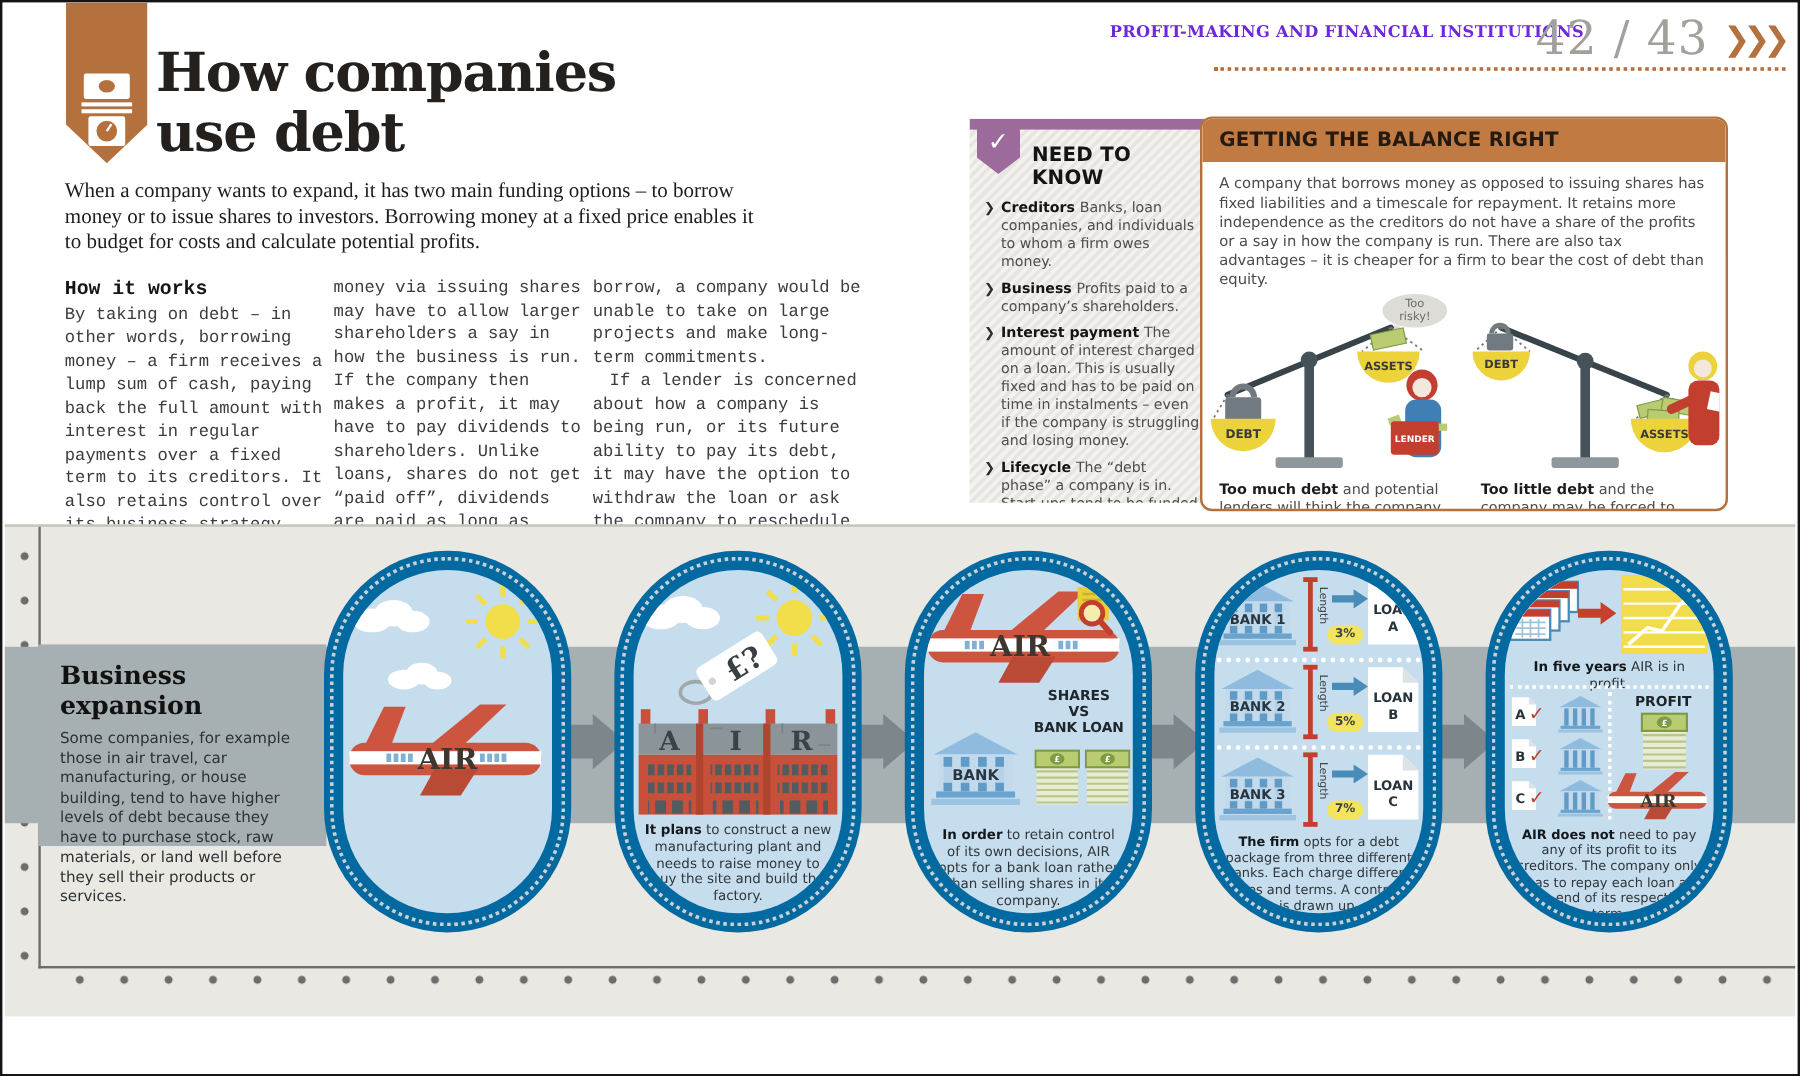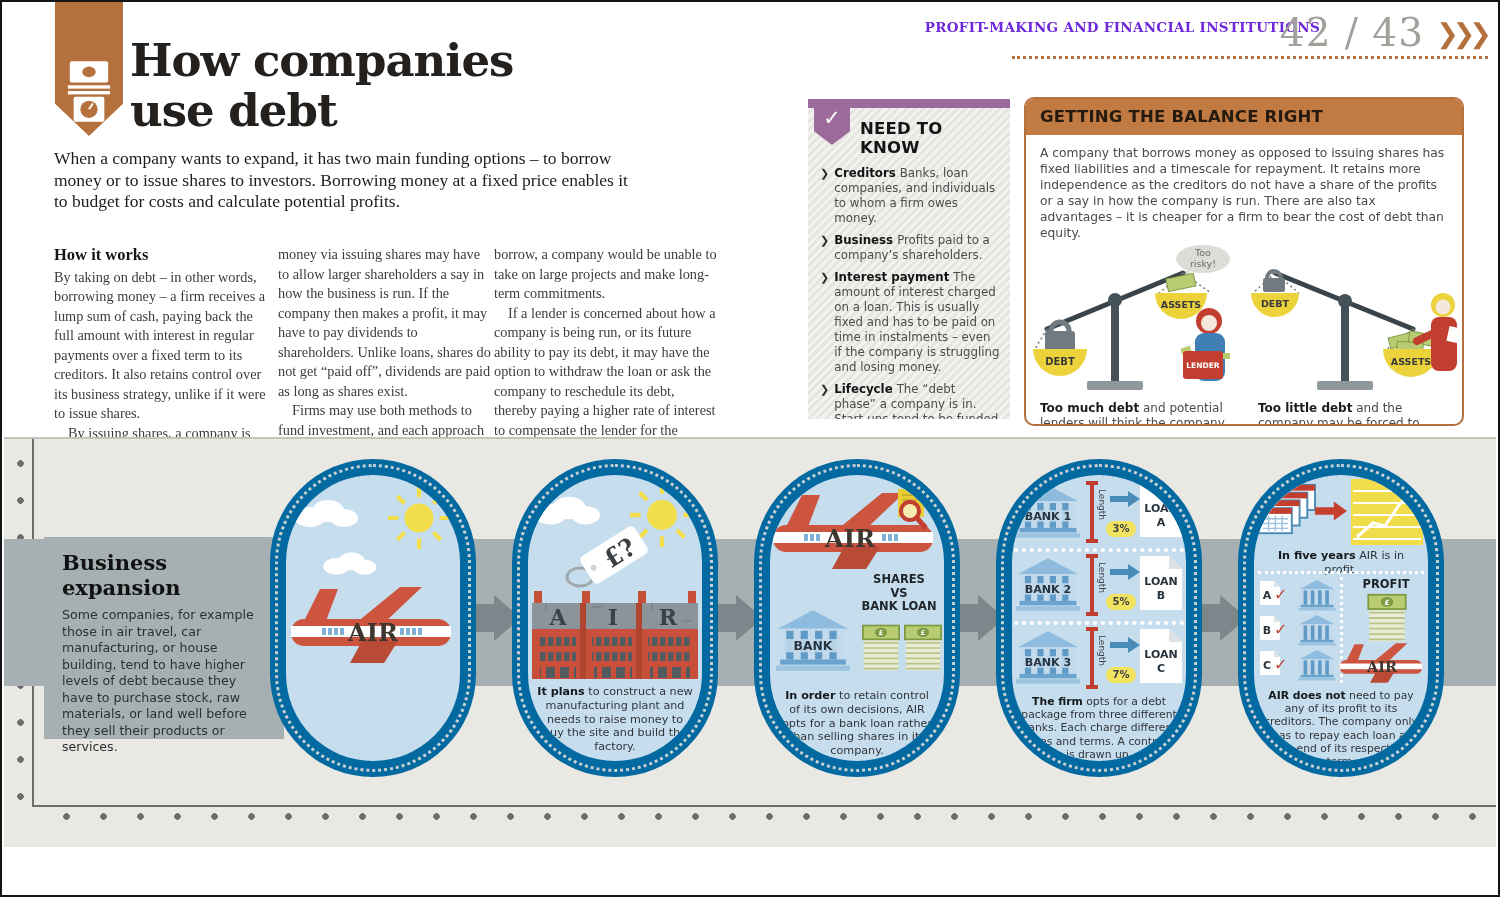--- a/index.html
+++ b/index.html
@@ -19,39 +19,39 @@
   .kicker .k1 { font-size:13.5px; font-weight:bold; color:#6d28d9; letter-spacing:.3px; }
   .kicker .k2 { font-size:14px; color:#5c5c5c; margin-top:3px; }
   .pagenum { position:absolute; top:8px; right:74px; font-family:"DejaVu Serif", serif;
     font-size:39px; color:#a2a09a; letter-spacing:1px; }
   .chevrons { position:absolute; top:16px; right:12px; font-size:27px; font-weight:bold;
     color:#b5713d; letter-spacing:-6px; }
   .dotted-rule { position:absolute; top:54px; left:1010px; right:10px; border-top:3px dotted #b5713d; }
   .intro { position:absolute; left:52px; top:146px; width:585px; font-family:Liberation Serif, serif;
     font-size:17.5px; line-height:21.5px; color:#1d1d1d; }
   
-  .col { position:absolute; top:243px; font-family:Liberation Serif, serif; font-size:14.3px;
+  .col { position:absolute; top:229px; font-family:Liberation Mono, monospace; font-size:14.3px;
     line-height:19.5px; color:#3c3c3c; }
   .col h3 { font-size:16.5px; color:#151515; margin-bottom:3px; }
   .col p.indent { text-indent:14px; }
   .col1 { left:52px; width:220px; } .col2 { left:276px; width:213px; } .col3 { left:492px; width:226px; }
   
   .ntk { position:absolute; left:806px; top:97px; width:202px; height:320px;
     background:repeating-linear-gradient(135deg,#f3f2ef 0 3px,#e7e5e1 3px 6px); overflow:hidden; }
   .ntk-bar { height:9px; background:#9c6b9b; }
   .ntk-ribbon { position:absolute; left:6px; top:0; width:36px; height:46px; background:#9c6b9b;
     clip-path:polygon(0 0,100% 0,100% 70%,50% 100%,0 70%); color:#fff; font-size:21px;
     font-weight:bold; text-align:center; line-height:38px; }
   .ntk-title { margin:11px 8px 9px 52px; font-size:16.5px; font-weight:bold; color:#141414; letter-spacing:.2px; }
   .ntk-item { display:flex; padding:0 10px 7px 12px; }
   .ntk-bullet { color:#2b2b2b; font-weight:bold; font-size:11px; margin:1px 5px 0 0; }
   .ntk-text { font-size:11.8px; line-height:15px; color:#4c4c4c; }
   .ntk-text b { color:#141414; margin-right:4px; }
   
-  .gbr { position:absolute; left:1022px; top:95px; width:440px; height:329px; background:#fff;
+  .gbr { position:absolute; left:998px; top:95px; width:440px; height:329px; background:#fff;
     border:2px solid #b5713d; border-radius:10px; overflow:hidden; }
   .gbr-head { height:36px; background:#c07a42; color:#241a10; font-weight:bold; font-size:16.5px;
     padding:8px 14px; letter-spacing:.2px; }
   .gbr-body { padding:10px 14px 2px; font-size:12.3px; line-height:16px; color:#4a4a4a; }
   .gbr-scales { display:flex; justify-content:space-between; padding:0 5px; }
   .gbr-scales svg { width:206px; height:158px; }
   .gbr-caps { display:flex; }
   .gbr-cap { flex:1; padding:0 14px; font-size:12px; line-height:15px; color:#4a4a4a; }
   .gbr-cap b { color:#1c1c1c; }
   
@@ -59,21 +59,21 @@
     border-top:2px solid #c6c3bc; }
   .v-line { position:absolute; left:28px; top:0; height:368px; width:2px; background:#6d6d6d; }
   .v-dots { position:absolute; left:12px; top:6px; width:9px; height:360px;
     background-image:radial-gradient(circle,#6d6d6d 3px,transparent 3.6px);
     background-size:9px 37px; background-repeat:repeat-y; }
   .h-line { position:absolute; left:28px; right:0; top:366px; height:2px; background:#6d6d6d; }
   .h-dots { position:absolute; left:44px; right:4px; top:373px; height:9px;
     background-image:radial-gradient(circle,#6d6d6d 3px,transparent 3.6px);
     background-size:37px 9px; background-repeat:repeat-x; }
   .band { position:absolute; left:0; right:0; top:100px; height:147px; background:#a6b0b3; }
-  .biz { position:absolute; left:40px; top:98px; width:240px; height:202px; background:#a6b0b3;
+  .biz { position:absolute; left:28px; top:98px; width:240px; height:168px; background:#a6b0b3;
     padding:13px 14px 0 18px; }
   .biz h2 { font-family:"DejaVu Serif", serif; font-size:21px; color:#111; margin-bottom:7px; }
   .biz p { font-size:12.6px; line-height:16.5px; color:#2b3032; }
   .band-arrow { position:absolute; top:156px; width:54px; height:46px; z-index:1; }
   
   .capsule { position:absolute; top:20px; width:206px; height:318px; background:#0369a1;
     border-radius:103px; z-index:2; }
   .capsule .dots { position:absolute; inset:5px; border:3px dotted #c9d0d3; border-radius:98px; }
   .capsule .inner { position:absolute; inset:16px; background:#c6ddee; border-radius:88px; overflow:hidden; }
   .abs { position:absolute; }

